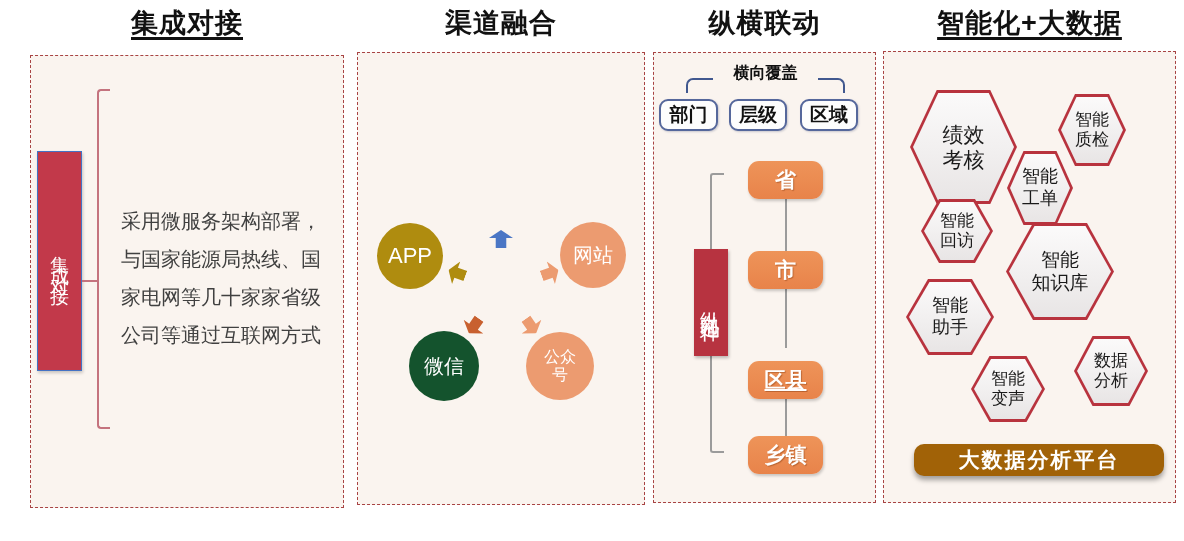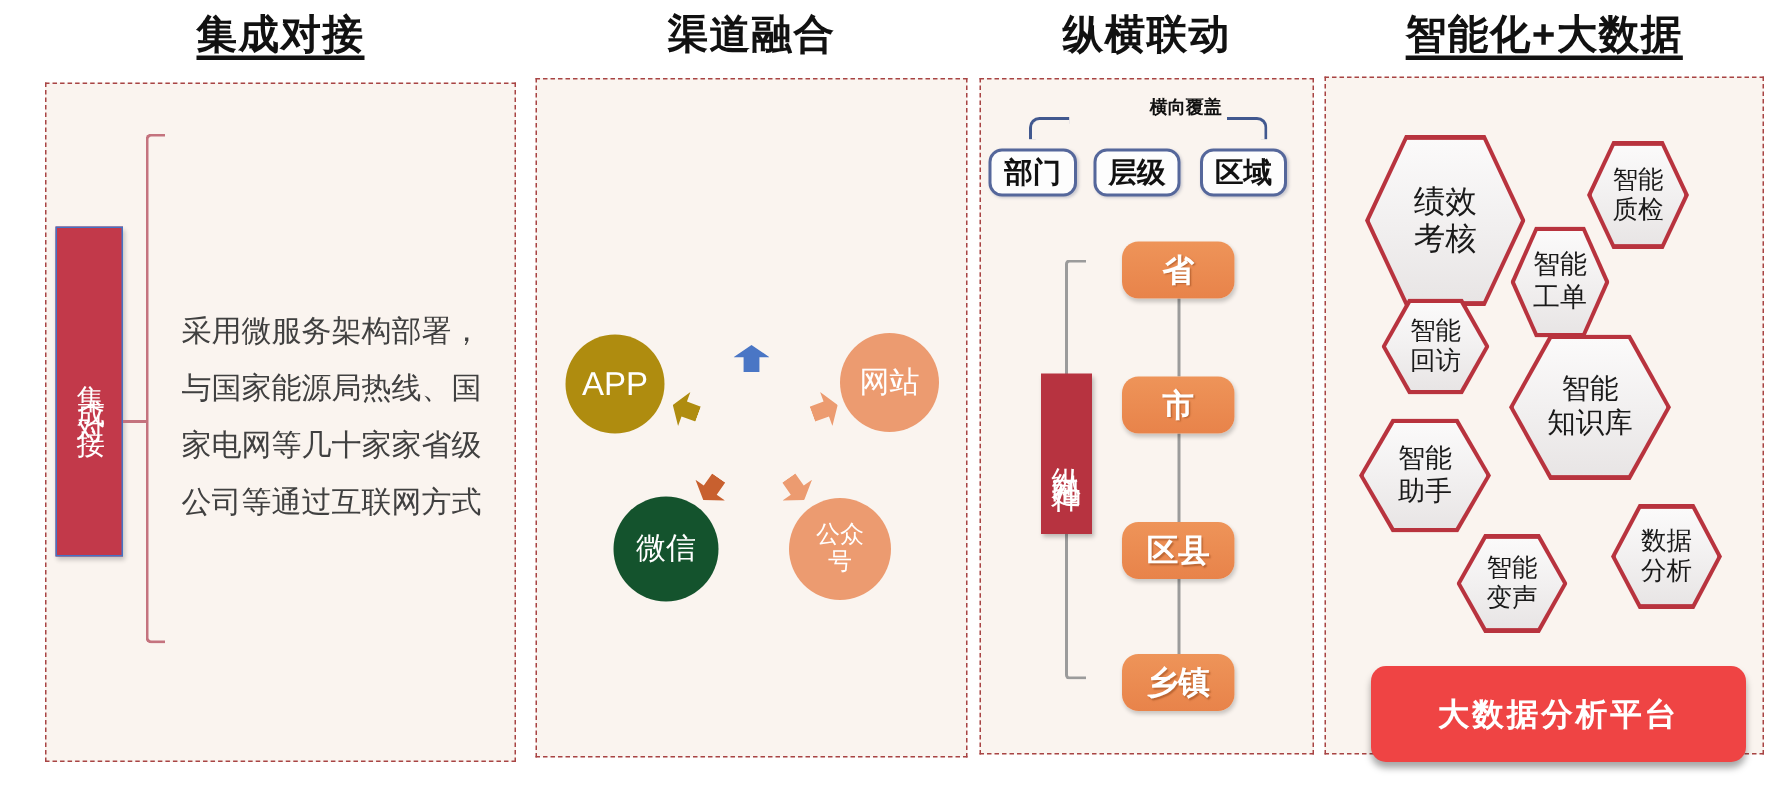--- a/index.html
+++ b/index.html
@@ -48,57 +48,57 @@
   .c-pub span{position:static;display:block;}
   .barrow{width:24px;height:18px;margin-left:-12px;margin-top:-9px;
           clip-path:polygon(50% 0%,100% 45%,72% 45%,72% 100%,28% 100%,28% 45%,0% 45%);}
   .a-up{left:143px;top:186px;background:#4A76C5;transform:rotate(0deg);}
   .a-left{left:99px;top:220px;background:#AF8C0F;transform:rotate(-70deg);}
   .a-right{left:192px;top:220px;background:#EC9B70;transform:rotate(70deg);}
   .a-bl{left:116px;top:273px;background:#C8602F;transform:rotate(-145deg);}
   .a-br{left:173px;top:273px;background:#EC9B70;transform:rotate(145deg);}
 
   
-  .hlabel{left:0;top:10px;width:223px;text-align:center;font-size:12px;font-weight:bold;color:#111;margin-left:25px;}
+  .hlabel{left:0;top:10px;width:223px;text-align:center;font-size:16px;font-weight:bold;color:#111;}
   .hbracket-l{left:32px;top:25px;width:27px;height:15px;border-top:2px solid #41588F;
               border-left:2px solid #41588F;border-top-left-radius:7px;}
   .hbracket-r{left:164px;top:25px;width:27px;height:15px;border-top:2px solid #41588F;
               border-right:2px solid #41588F;border-top-right-radius:7px;}
   .hitem{top:46px;height:32px;background:#FDFDFD;border:2.5px solid #55679B;border-radius:9px;
          display:flex;align-items:center;justify-content:center;font-size:19px;font-weight:bold;color:#111;
          box-shadow:1px 1px 2px rgba(60,70,110,.25);}
   .hi-0{left:5px;width:59px;}
   .hi-1{left:75px;width:58px;}
   .hi-2{left:146px;width:58px;}
   .chainline{left:131px;width:2px;background:#9B9B9B;}
   .cl-0{top:146px;height:52px;}
   .cl-1{top:236px;height:59px;}
   .cl-2{top:333px;height:50px;}
   .chainbox{left:94px;width:75px;height:38px;background:linear-gradient(180deg,#EE9459 0%,#E8834A 100%);
             border-radius:11px;display:flex;align-items:center;justify-content:center;
             color:#fff;font-size:21px;font-weight:bold;text-shadow:1px 1px 1px rgba(120,50,10,.4);
             box-shadow:1px 2px 3px rgba(0,0,0,.2);}
-  .cb-0{top:108px;} .cb-1{top:198px;} .cb-2{top:295px;} .cb-3{top:383px;}
+  .cb-0{top:108px;} .cb-1{top:198px;} .cb-2{top:308px;text-decoration:underline;} .cb-3{top:383px;}
   .vbracket{left:56px;top:120px;width:14px;height:280px;border-left:2px solid #9B9B9B;
             border-top:2px solid #9B9B9B;border-bottom:2px solid #9B9B9B;border-radius:3px 0 0 3px;z-index:1;}
   .vredbox{left:40px;top:196px;width:34px;height:107px;background:#B73340;color:#fff;z-index:2;
            display:flex;align-items:center;justify-content:center;
            writing-mode:vertical-rl;text-orientation:upright;font-size:20px;letter-spacing:4px;
            box-shadow:1px 2px 3px rgba(0,0,0,.25);}
 
   
   .hex{position:absolute;}
   .hex-b,.hex-f{clip-path:polygon(25% 0%,75% 0%,100% 50%,75% 100%,25% 100%,0% 50%);}
   .hex-b{left:0;top:0;right:0;bottom:0;background:#B8333E;}
   .hex-f{left:3px;top:3px;right:3px;bottom:3px;background:linear-gradient(180deg,#FBFAFA 0%,#F1EFEF 55%,#E8E5E5 100%);}
   .hex-t{left:0;top:0;width:100%;height:100%;display:flex;flex-direction:column;align-items:center;
          justify-content:center;text-align:center;color:#1a1a1a;line-height:1.2;}
   .hex-t span{position:static;display:block;}
   .fs21{font-size:21px;} .fs19{font-size:19px;} .fs18{font-size:18px;} .fs17{font-size:17px;}
-  .platform-btn{left:30px;top:392px;width:250px;height:64px;background:#ef4444;border-radius:10px;
+  .platform-btn{left:30px;top:392px;width:250px;height:32px;background:#a16207;border-radius:10px;
                 display:flex;align-items:center;justify-content:center;color:#fff;font-size:21px;
                 font-weight:bold;letter-spacing:2px;box-shadow:0 4px 5px rgba(0,0,0,.35);}
 </style>
 </head>
 <body>
 
 <div class="stage">
 
   <div class="sec-title underline" id="t1">集成对接</div>
   <div class="sec-title" id="t2">渠道融合</div>

